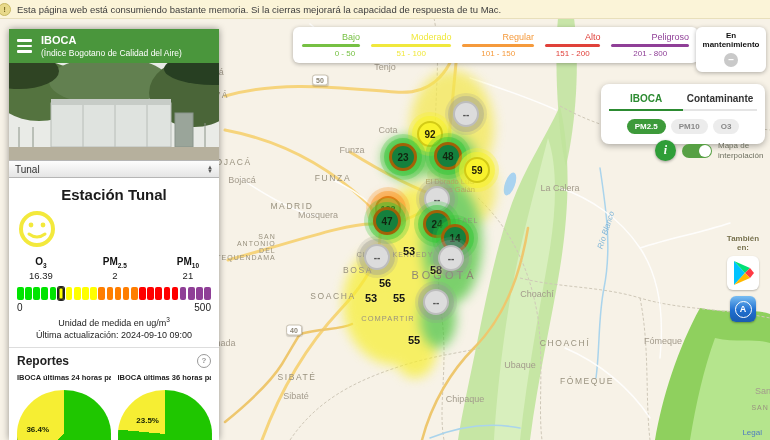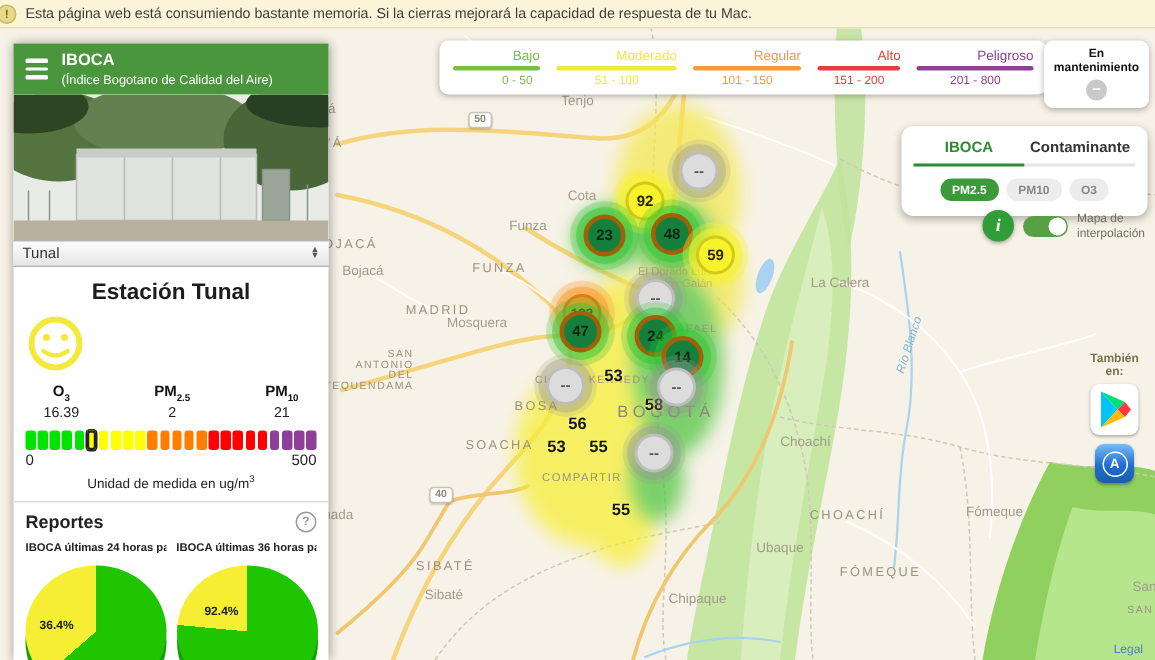--- a/index.html
+++ b/index.html
@@ -419,20 +419,21 @@
         <div class="seg" style="background: rgb(143, 63, 151);"></div>
         <div class="seg" style="background: rgb(143, 63, 151);"></div>
         <div class="seg" style="background: rgb(143, 63, 151);"></div>
       </div>
     <div class="scale-ends">
       <span>0</span>
       <span>500</span>
     </div>
 
     <div class="unit"><span>Unidad de medida en ug/m</span><sup>3</sup></div>
+    <div class="updated">Última actualización: 2024-09-10 09:00</div>
 
     <hr class="divider">
 
     <div class="reports-head">
       <span class="reports-title">Reportes</span>
       <span class="help-dot">?</span>
     </div>
 
     <div class="charts" id="charts">
         <div class="chart">
@@ -440,19 +441,19 @@
           <div class="pie3d">
             <div class="pie" style="background: conic-gradient(rgb(31, 198, 0) 0deg, rgb(31, 198, 0) 63.6%, rgb(246, 238, 51) 0deg);">
               <div class="pie-label" style="left: 10%; top: 40%;">36.4%</div>
             </div>
           </div>
         </div>
         <div class="chart">
           <div class="chart-title">IBOCA últimas 36 horas para...</div>
           <div class="pie3d">
             <div class="pie" style="background: conic-gradient(rgb(31, 198, 0) 0deg, rgb(31, 198, 0) 76.5%, rgb(246, 238, 51) 0deg);">
-              <div class="pie-label" style="left: 20%; top: 30%;">92.4%</div>
+              <div class="pie-label" style="left: 20%; top: 30%;">23.5%</div>
             </div>
           </div>
         </div>
       </div>
   </div>
 </div>
 
 </body></html>

